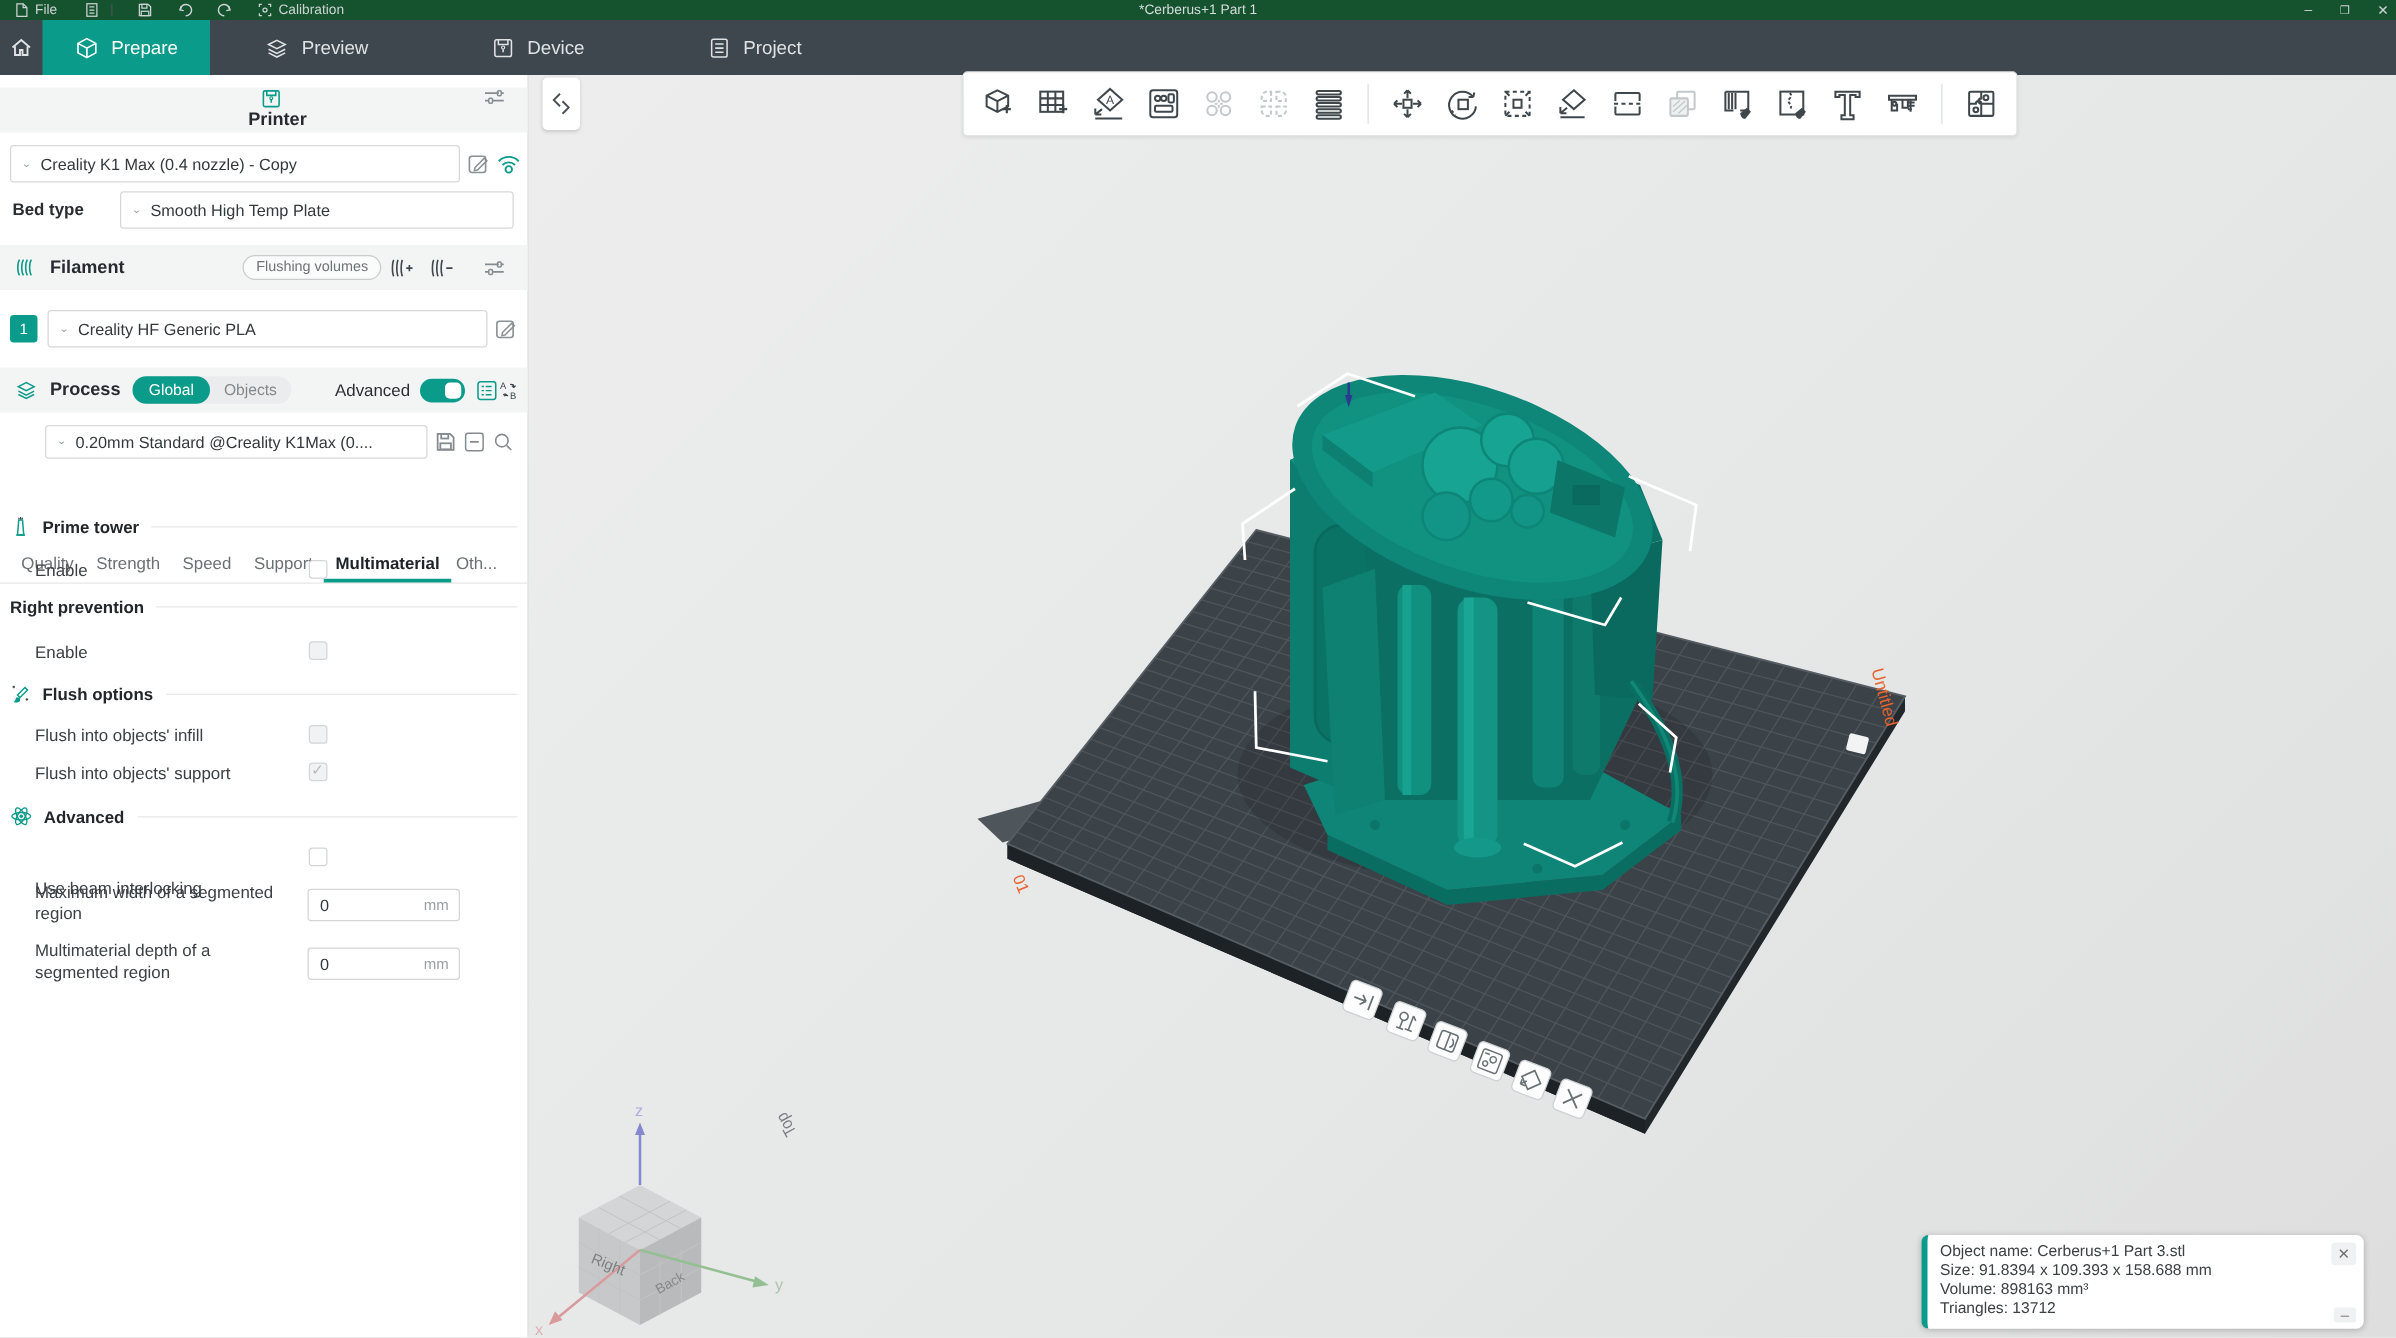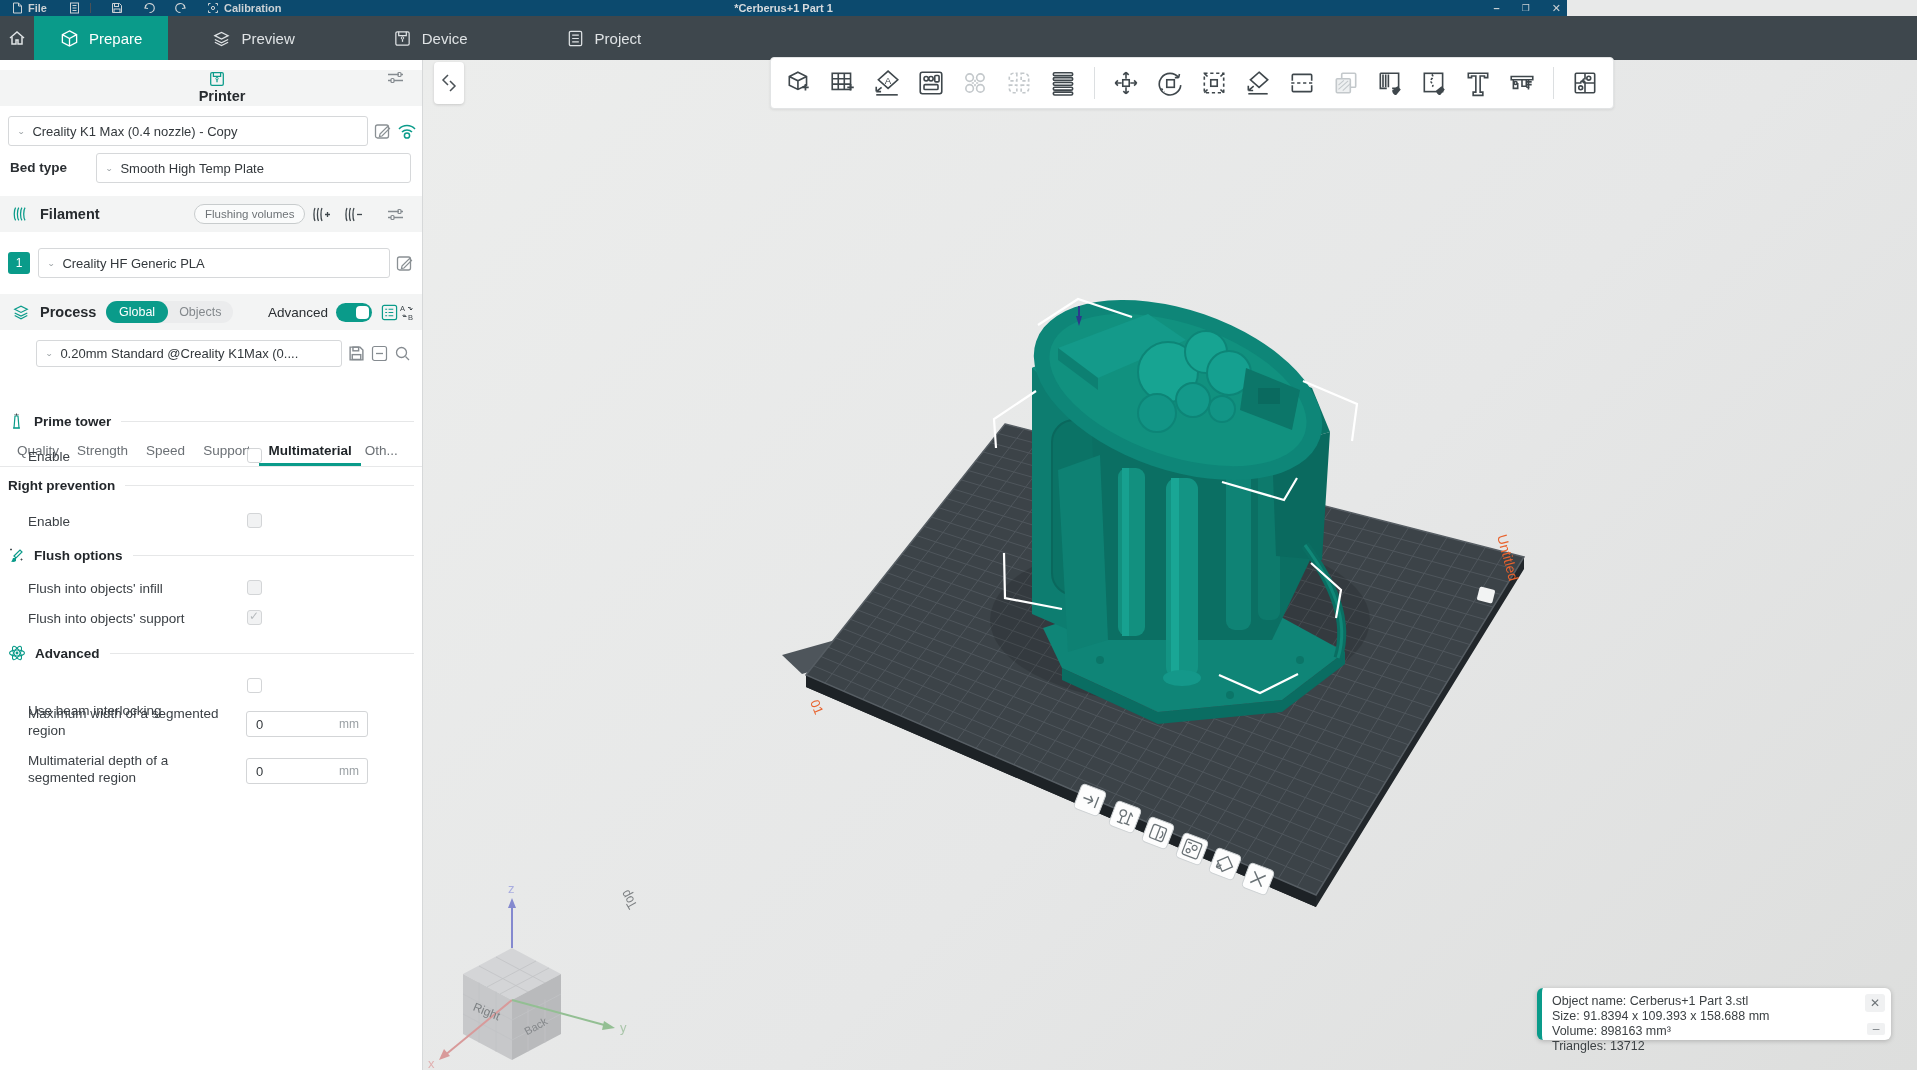--- a/index.html
+++ b/index.html
@@ -2,21 +2,21 @@
 <html><head>
 <meta charset="utf-8">
 <style>
   html,body{margin:0;padding:0;}
   body{
     width:1917px;height:1070px;overflow:hidden;position:relative;
     font-family:"Liberation Sans","DejaVu Sans",sans-serif;
     background:#e8e9e9;-webkit-font-smoothing:antialiased;
   }
   
-  .titlebar{position:absolute;left:0;top:0;width:1567px;height:16px;background:#0c4a6e;display:flex;align-items:center;color:#cdd2d5;font-size:11px;font-weight:bold;}
+  .titlebar{position:absolute;left:0;top:0;width:1917px;height:16px;background:#14532d;display:flex;align-items:center;color:#cdd2d5;font-size:11px;}
   .titlebar .mi{display:flex;align-items:center;gap:5px;margin-left:10px;}
   .titlebar svg{display:block;}
   .tb-sep{width:1px;height:10px;background:#4a5156;margin:0 10px;}
   .tb-title{position:absolute;left:0;right:0;text-align:center;color:#d7dbde;font-size:11px;pointer-events:none;}
   .win-btns{position:absolute;right:6px;top:0;height:16px;display:flex;align-items:center;gap:22px;color:#cdd2d5;font-size:11px;}
   
   .tabbar{position:absolute;left:0;top:16px;width:1917px;height:44px;background:#3e474d;display:flex;align-items:stretch;color:#dfe3e5;}
   .home-btn{width:34px;display:flex;align-items:center;justify-content:center;}
   .main-tab{display:flex;align-items:center;gap:10px;padding:0 26px;font-size:15px;cursor:default;}
   .main-tab.active{background:#0a9b8a;color:#fff;}
@@ -52,21 +52,21 @@
   .num-input .unit{position:absolute;right:8px;top:5px;font-size:12px;color:#9aa0a4;}
   .badge1{position:absolute;width:22px;height:22px;background:#0a9b8a;color:#fff;border-radius:3px;font-size:12px;display:flex;align-items:center;justify-content:center;}
   .mini-ic{color:#858b90;}
   
   .viewport{position:absolute;left:423px;top:60px;width:1494px;height:1010px;background:linear-gradient(135deg,#ecedec 0%,#e6e7e7 55%,#dddedd 100%);}
   .collapse-handle{position:absolute;left:434px;top:62px;width:30px;height:42px;background:#fff;border-radius:4px;box-shadow:0 1px 3px rgba(0,0,0,.15);display:flex;align-items:center;justify-content:center;color:#4a5156;font-size:13px;letter-spacing:-1px;}
   .vtoolbar{position:absolute;left:770px;top:57px;height:50px;background:#fff;border:1px solid #e2e4e5;border-radius:4px;box-shadow:0 1px 3px rgba(0,0,0,.08);display:flex;align-items:center;padding:0 8px;gap:4px;}
   .vt-btn{width:40px;height:40px;display:flex;align-items:center;justify-content:center;border-radius:4px;}
   .vt-div{width:1px;height:32px;background:#dcdfe1;margin:0 7px;}
   
-  .info-box{position:absolute;left:1537px;top:988px;width:354px;height:52px;background:#fff;border-radius:6px;box-shadow:0 1px 5px rgba(0,0,0,.22);border-left:5px solid #0a9b8a;box-sizing:border-box;padding:6px 10px;}
+  .info-box{position:absolute;left:1537px;top:988px;width:354px;height:75px;background:#fff;border-radius:6px;box-shadow:0 1px 5px rgba(0,0,0,.22);border-left:5px solid #0a9b8a;box-sizing:border-box;padding:6px 10px;}
   .info-box .ln{font-size:12.5px;color:#3c4144;line-height:15px;}
   .info-close{position:absolute;right:6px;top:6px;width:20px;height:18px;background:#f0f1f2;border-radius:3px;color:#6d7377;font-size:12px;display:flex;align-items:center;justify-content:center;}
   .info-min{position:absolute;right:6px;bottom:5px;width:18px;height:12px;background:#f0f1f2;border-radius:2px;color:#7a8084;font-size:12px;display:flex;align-items:center;justify-content:center;line-height:10px;}
   svg text{font-family:"Liberation Sans","DejaVu Sans",sans-serif;}
 </style>
 </head>
 <body>
 
 <div class="titlebar">
   <div class="mi" style="margin-left:12px;">

